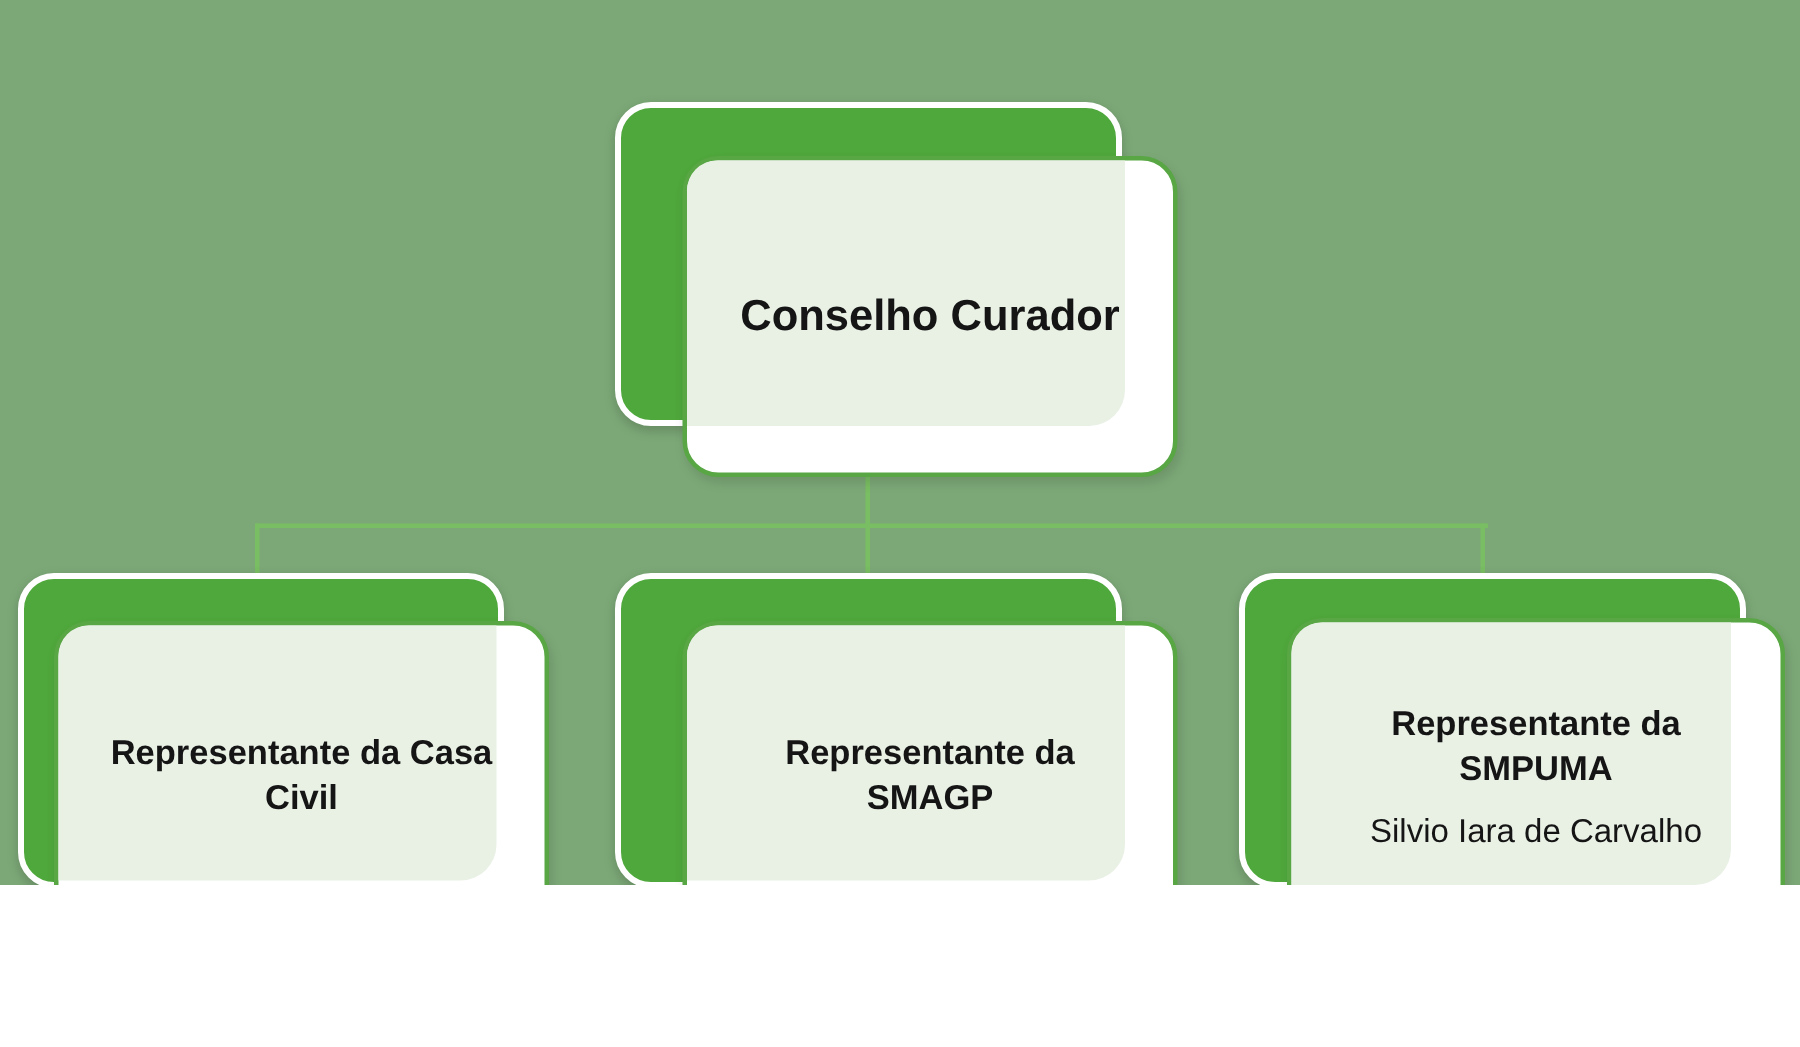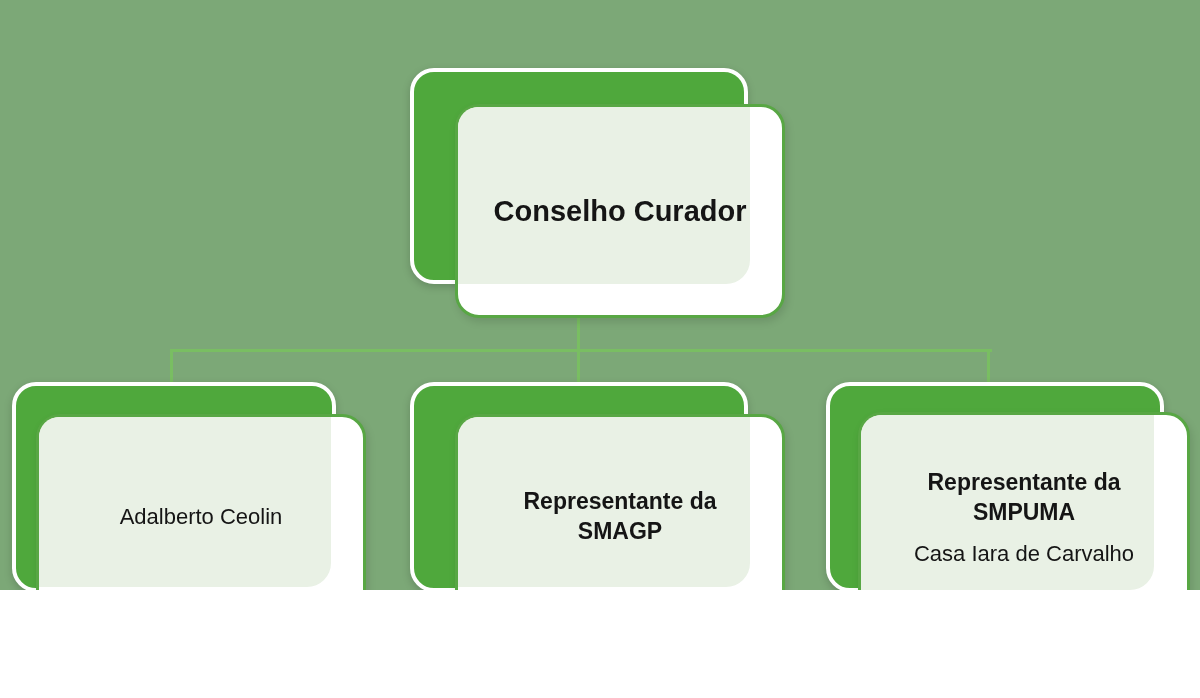--- a/index.html
+++ b/index.html
@@ -111,36 +111,37 @@
     <div class="card-tint"></div>
     <div class="card-content">
       <div class="node-title">Conselho Curador</div>
     </div>
   </div>
 
   <div class="card-back c1-back"></div>
   <div class="card-front c1-front">
     <div class="card-tint"></div>
     <div class="card-content">
-      <div class="node-person">Adalberto Ceolin</div>
+      <div class="node-role">Representante da Casa
+Civil</div>
     </div>
   </div>
 
   <div class="card-back c2-back"></div>
   <div class="card-front c2-front">
     <div class="card-tint"></div>
     <div class="card-content">
       <div class="node-role">Representante da
 SMAGP</div>
     </div>
   </div>
 
   <div class="card-back c3-back"></div>
   <div class="card-front c3-front">
     <div class="card-tint"></div>
     <div class="card-content">
       <div class="node-role">Representante da
 SMPUMA</div>
-      <div class="node-person">Casa Iara de Carvalho</div>
+      <div class="node-person">Silvio Iara de Carvalho</div>
     </div>
   </div>
 
 </div>
 
 </body></html>

